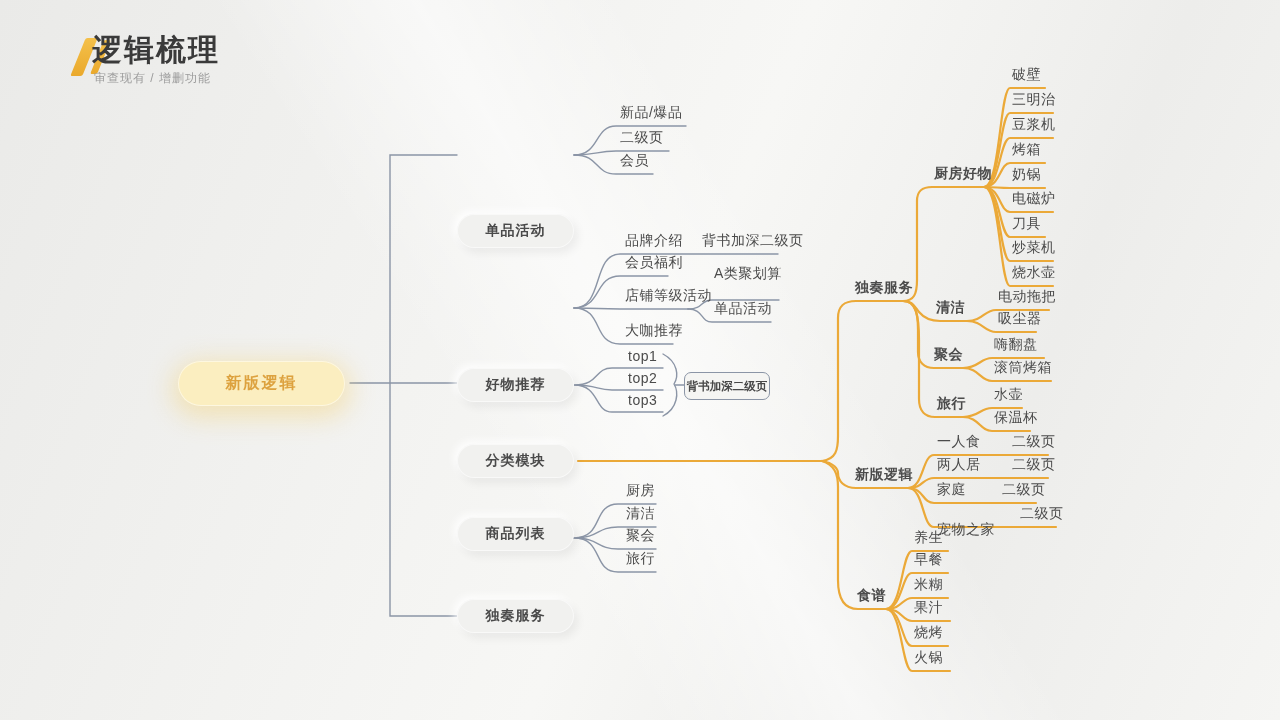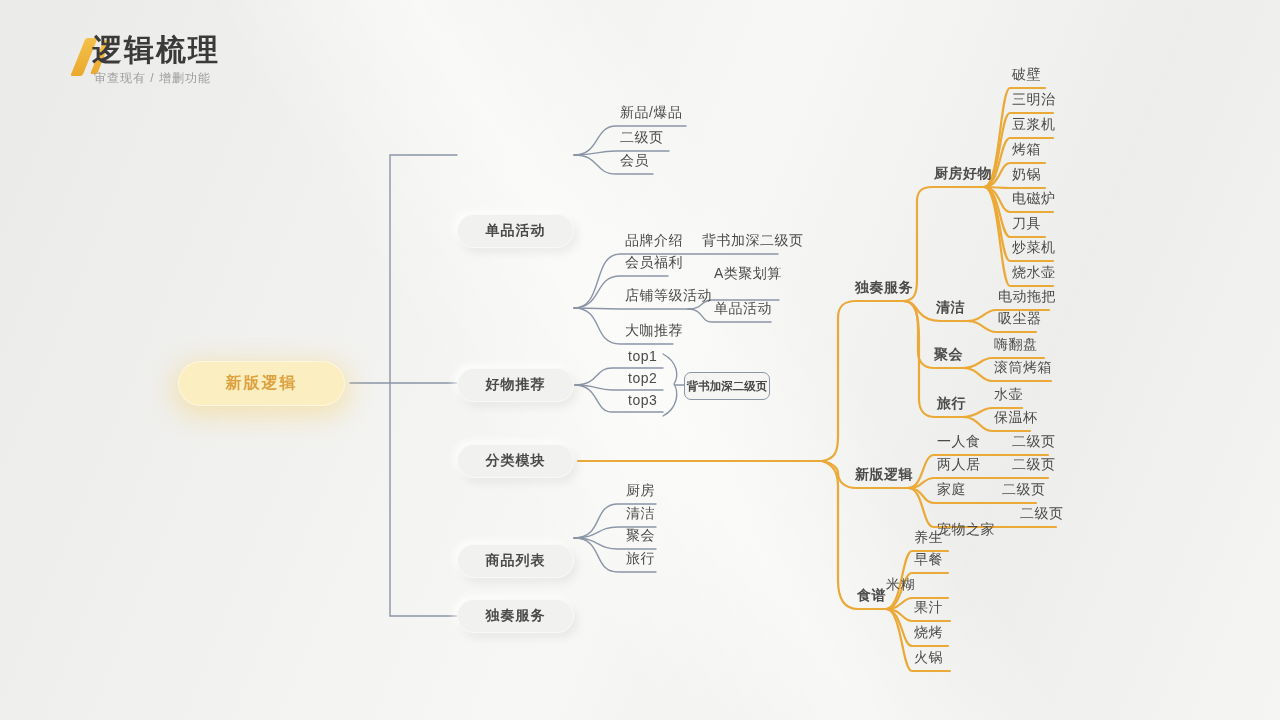--- a/index.html
+++ b/index.html
@@ -136,21 +136,21 @@
     </div>
     <div class="title">逻辑梳理</div>
     <div class="subtitle">审查现有 / 增删功能</div>
   </div>
 
   <div class="root-pill">新版逻辑</div>
 
   <div class="pill" style="top:214px">单品活动</div>
   <div class="pill" style="top:444px">分类模块</div>
   <div class="pill" style="top:368px">好物推荐</div>
-  <div class="pill" style="top:544px">商品列表</div>
+  <div class="pill" style="top:517px">商品列表</div>
   <div class="pill" style="top:599px">独奏服务</div>
 
   <div class="lbl" style="left:620px;top:125px">新品/爆品</div>
   <div class="lbl" style="left:620px;top:150px">二级页</div>
   <div class="lbl" style="left:620px;top:173px">会员</div>
 
   <div class="lbl" style="left:625px;top:253px">品牌介绍</div>
   <div class="lbl" style="left:702px;top:253px">背书加深二级页</div>
   <div class="lbl" style="left:625px;top:275px">会员福利</div>
   <div class="lbl" style="left:625px;top:308px">店铺等级活动</div>
@@ -198,18 +198,18 @@
   <div class="lbl" style="left:937px;top:477px">两人居</div>
   <div class="lbl" style="left:1012px;top:477px">二级页</div>
   <div class="lbl" style="left:937px;top:502px">家庭</div>
   <div class="lbl" style="left:1002px;top:502px">二级页</div>
   <div class="lbl" style="left:937px;top:542px">宠物之家</div>
   <div class="lbl" style="left:1020px;top:526px">二级页</div>
 
   <div class="lbl b" style="left:857px;top:608px">食谱</div>
   <div class="lbl" style="left:914px;top:550px">养生</div>
   <div class="lbl" style="left:914px;top:572px">早餐</div>
-  <div class="lbl" style="left:886px;top:597px">米糊</div>
+  <div class="lbl" style="left:914px;top:597px">米糊</div>
   <div class="lbl" style="left:914px;top:620px">果汁</div>
   <div class="lbl" style="left:914px;top:645px">烧烤</div>
   <div class="lbl" style="left:914px;top:670px">火锅</div>
 
 </div>
 
 </body></html>

